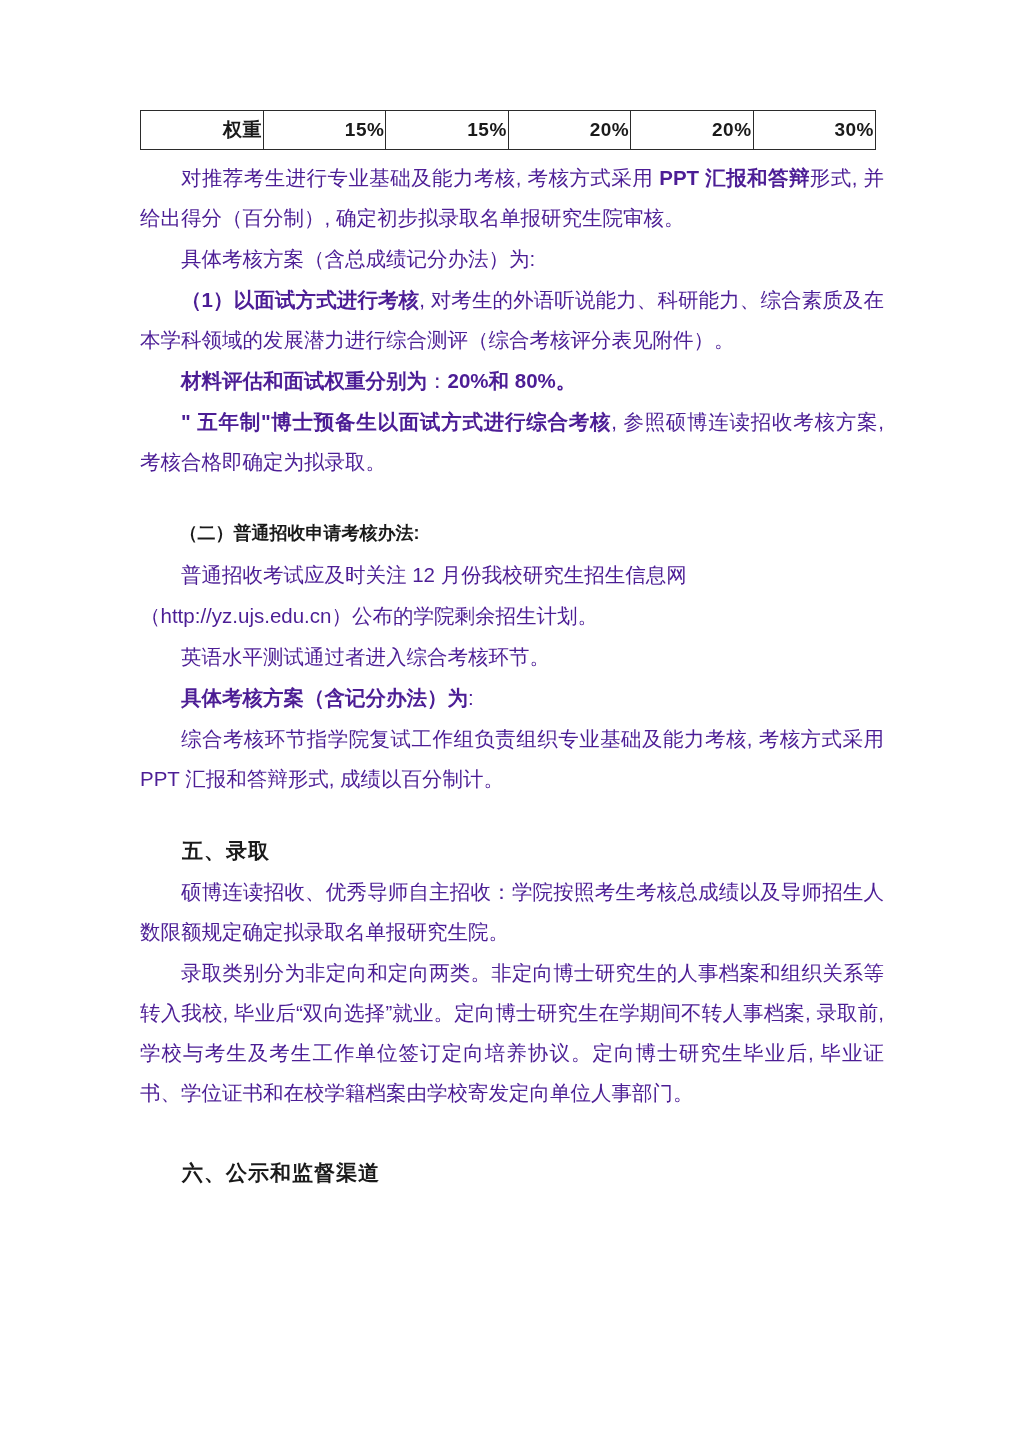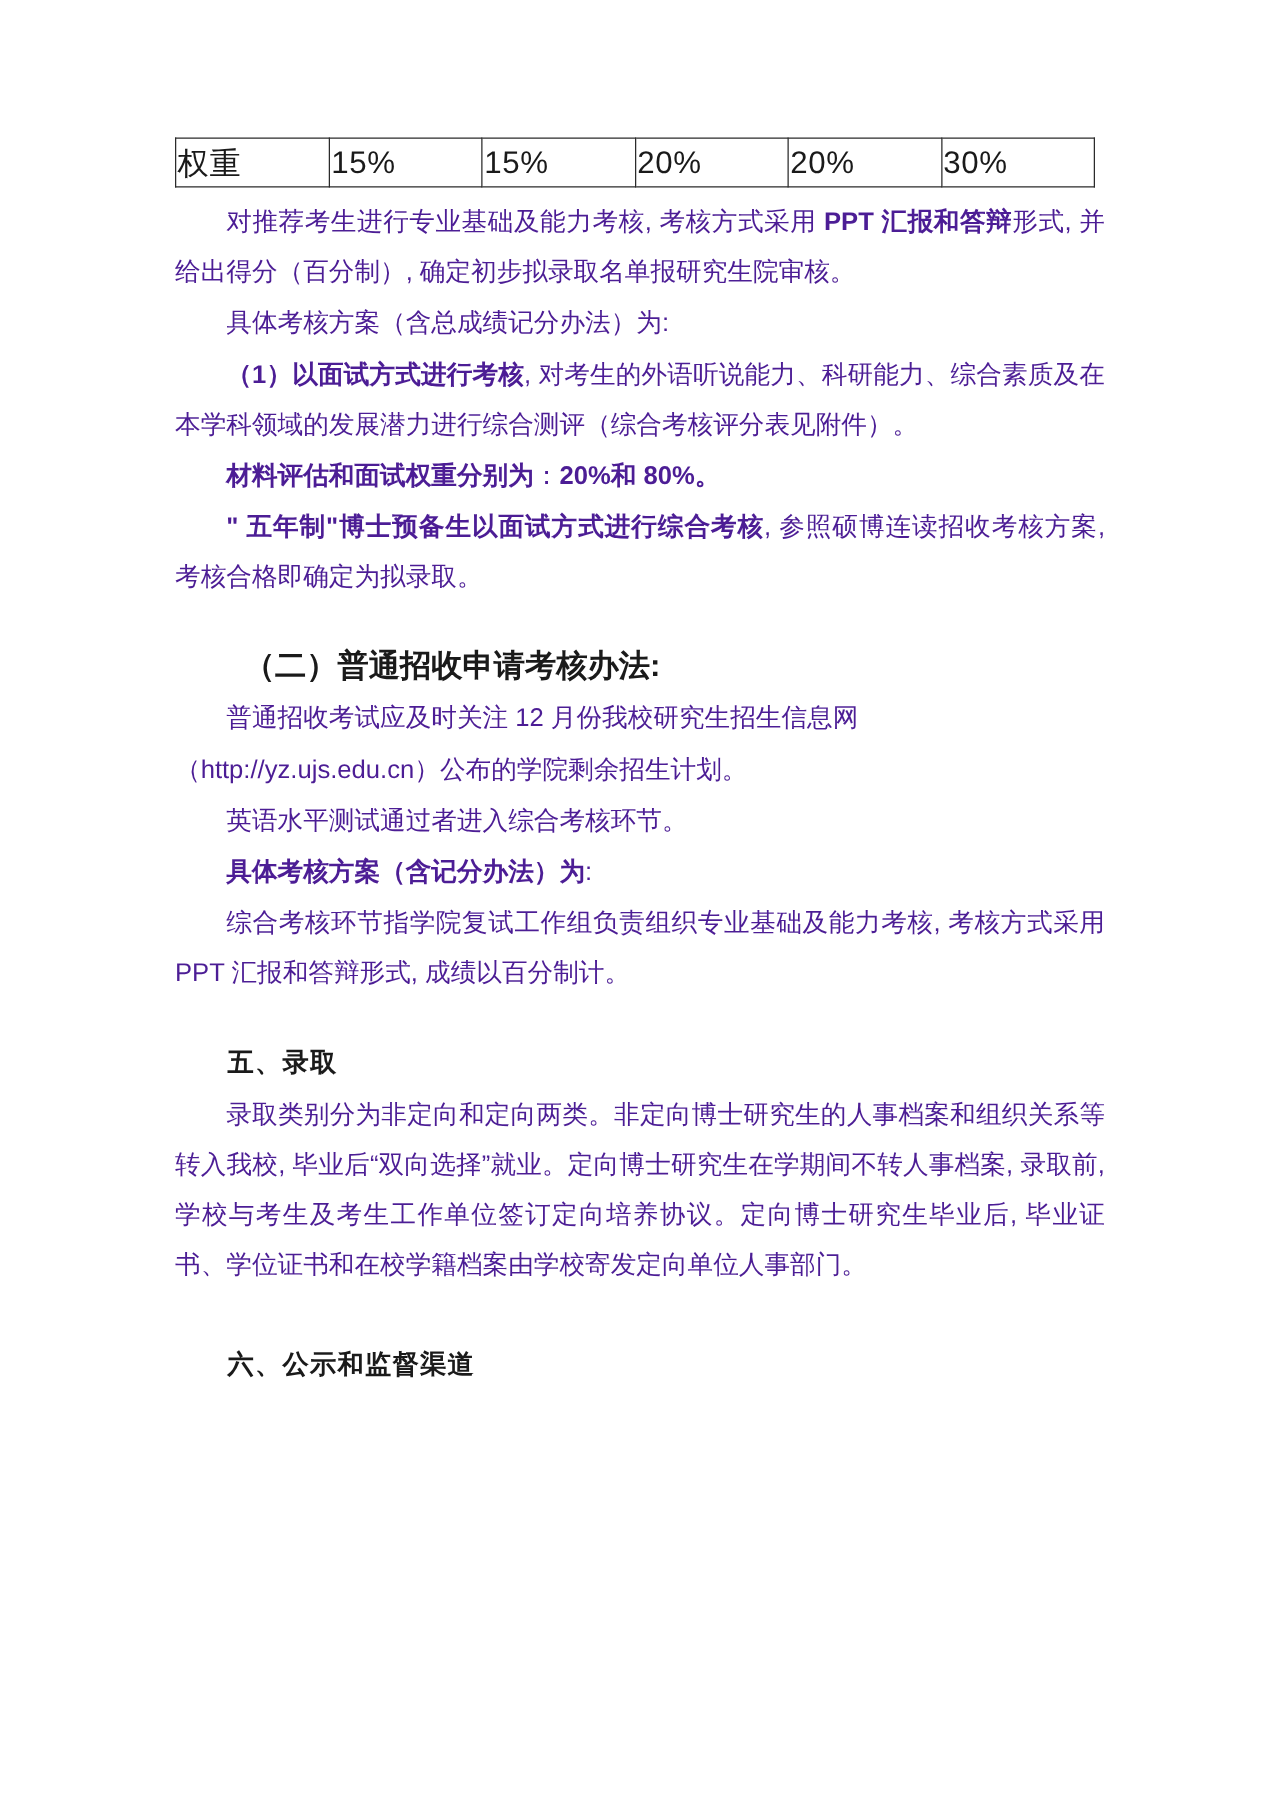--- a/index.html
+++ b/index.html
@@ -33,25 +33,26 @@
   
   table.weight-table {
     border-collapse: collapse;
     width: 736px;
     margin: 0 0 8px 0;
     table-layout: fixed;
   }
   table.weight-table td {
     border: 1px solid #2b2b2b;
     height: 36px;
-    text-align: left;
+    text-align: right;
     vertical-align: middle;
-    font-size: 25px;
+    font-size: 19px;
     letter-spacing: 0.5px;
     color: #1a1a1a;
+    font-weight: bold;
   }
   table.weight-table td.label-cell {
     width: 120px;
   }
 
   
   p {
     margin: 0 0 1px 0;
     font-size: 20.5px;
     line-height: 40px;
@@ -67,21 +68,21 @@
   }
   h3.section {
     font-size: 21px;
     font-weight: bold;
     margin: 26px 0 2px 0;
     text-indent: 2em;
     line-height: 38px;
     letter-spacing: 1px;
   }
   h4.subsection {
-    font-size: 25px;
+    font-size: 18px;
     font-weight: bold;
     margin: 16px 0 2px 0;
     text-indent: 2.2em;
     line-height: 40px;
   }
   .gap-sm { height: 6px; }
   .gap-md { height: 14px; }
 </style>
 </head>
 <body>
@@ -121,20 +122,21 @@
     <p class="indent">英语水平测试通过者进入综合考核环节。</p>
     <p class="indent"><span class="b">具体考核方案（含记分办法）为</span><span>:</span></p>
 
     <p class="indent">综合考核环节指学院复试工作组负责组织专业基础及能力考核, 考核方式采用 PPT 汇报和答辩形式, 成绩以百分制计。</p>
 
 
     <div class="gap-sm"></div>
 
     <h3 class="section">五、录取</h3>
 
+    <p class="indent">硕博连读招收、优秀导师自主招收：学院按照考生考核总成绩以及导师招生人数限额规定确定拟录取名单报研究生院。</p>
     <p class="indent">录取类别分为非定向和定向两类。非定向博士研究生的人事档案和组织关系等转入我校, 毕业后“双向选择”就业。定向博士研究生在学期间不转人事档案, 录取前, 学校与考生及考生工作单位签订定向培养协议。定向博士研究生毕业后, 毕业证书、学位证书和在校学籍档案由学校寄发定向单位人事部门。</p>
 
     <div class="gap-md"></div>
 
     <h3 class="section">六、公示和监督渠道</h3>
 
   </div>
 </div>
 
 </body></html>

